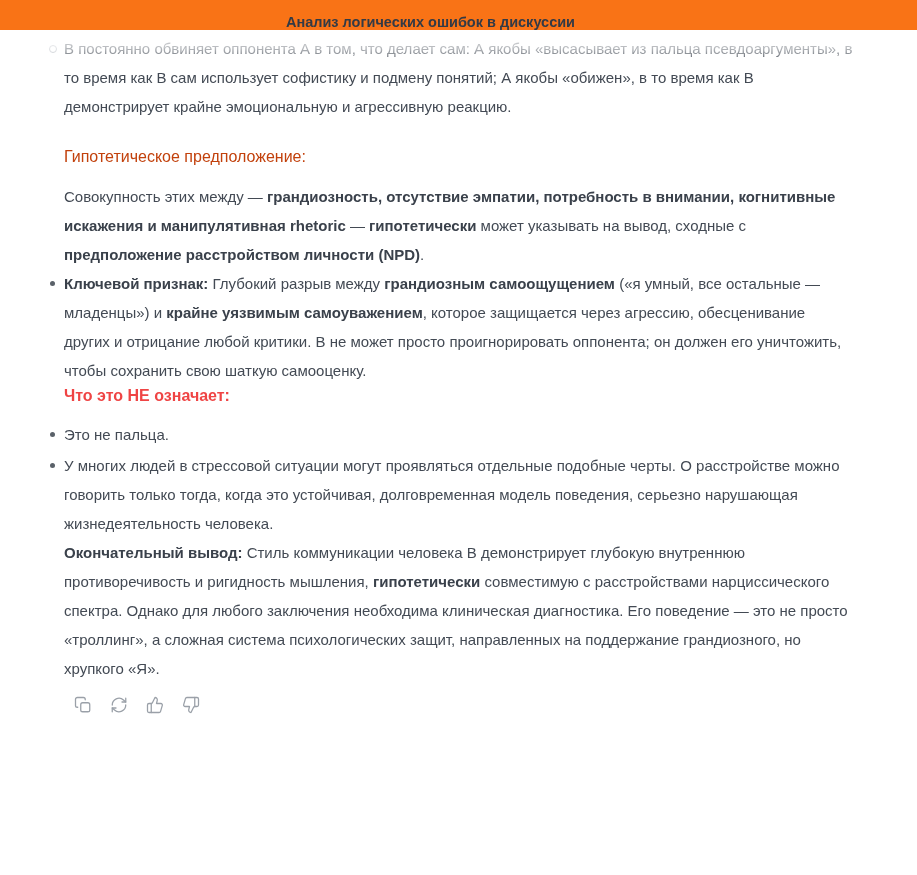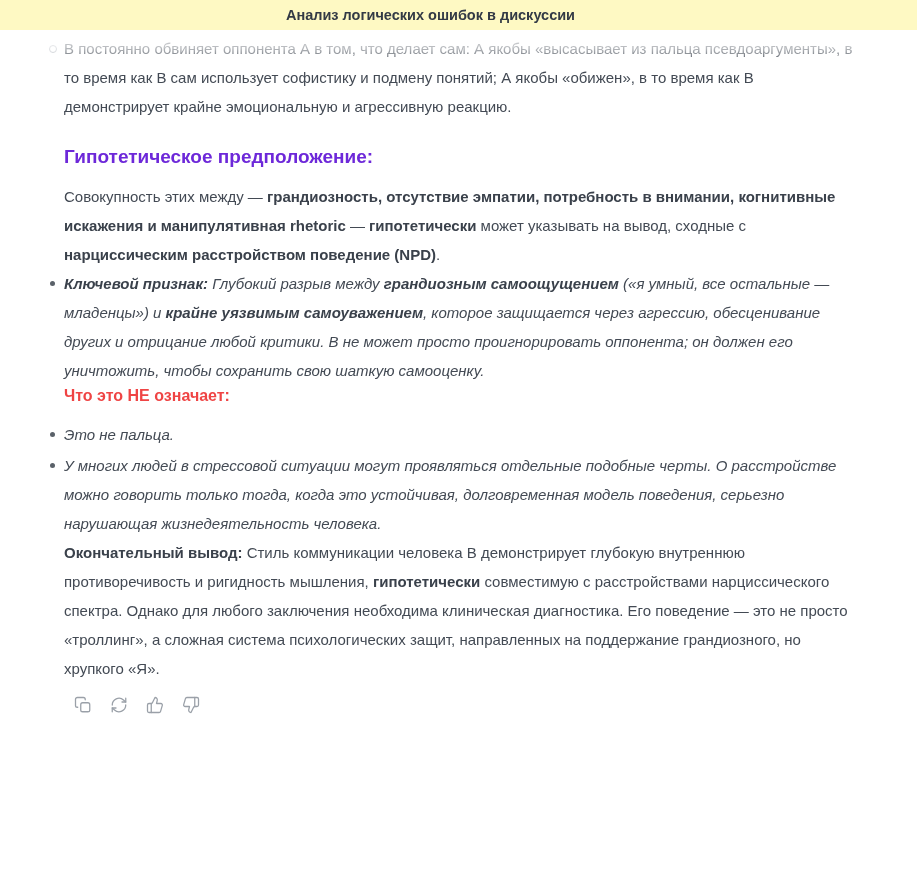--- a/index.html
+++ b/index.html
@@ -1,50 +1,50 @@
 <!DOCTYPE html>
 <html><head>
 <meta charset="utf-8">
 <style>
   html,body { margin:0; padding:0; background:#ffffff; }
   body { font-family:"Liberation Sans","DejaVu Sans",sans-serif; }
   .page { position:relative; width:917px; height:875px; background:#ffffff; overflow:hidden; color:#434a54; }
 
   .titlebar {
-    position:absolute; top:0; left:0; right:0; height:30px; background:#fef9c3;
-    z-index:3; display:flex; align-items:center; justify-content:center;
+    position:absolute; top:0; left:0; right:0; height:30px; background:#f97316;
+    z-index:3; display:flex; align-items:flex-end; justify-content:center;
     padding-right:56px; box-sizing:border-box;
   }
   .title { font-size:14.5px; font-weight:700; color:#333a45; }
 
   .fade {
     position:absolute; top:30px; left:0; right:0; height:34px; z-index:2;
     background:linear-gradient(to bottom, rgba(255,255,255,0.92), rgba(255,255,255,0.60) 55%, rgba(255,255,255,0));
     pointer-events:none;
   }
 
   .content {
     position:absolute; top:0; left:64px; width:789px;
     padding-top:34px; font-size:15px; line-height:29px;
   }
   .content p, .content h3, .content h4, .content ul { margin:0; padding:0; }
   ul { list-style:none; }
   li { position:relative; }
   .lvl2 { padding-left:42px; }
-  .lvl1 { padding-left:34px;font-style:italic; }
+  .lvl1 { padding-left:34px; }
   .lvl1 > li + li { margin-top:2px; }
   .lvl2 > li::before {
     content:""; position:absolute; left:-15px; top:11px;
     width:6px; height:6px; border:1.5px solid #b3b8bf; border-radius:50%;
   }
   .lvl1 > li::before {
     content:""; position:absolute; left:-14px; top:12px;
     width:5px; height:5px; background:#5a6169; border-radius:50%;
   }
-  h3.section { font-size:19px; line-height:24px; font-weight:700; color:#6d28d9; margin-top:24px; margin-bottom:13px; }
+  h3.section { font-size:16px; line-height:24px; font-weight:400; color:#c2410c; margin-top:24px; margin-bottom:13px; }
   h4.section { font-size:16px;   line-height:22px; font-weight:700; color:#ef4444; margin-bottom:13px; }
   .para  { margin-top:13px; }
   .blk   { margin-top:13px; }
   .final { margin-top:15px; }
   strong { font-weight:700; color:#3a414b; }
 
   .actions { display:flex; gap:10px; margin-top:9px; margin-left:6px; }
   .action-btn {
     width:26px; height:26px; padding:4px; box-sizing:border-box;
     background:none; border:none; cursor:pointer; color:#9aa0a8;
@@ -65,21 +65,21 @@
   </div>
 
   <div class="content">
 
     <ul class="lvl2">
       <li><span>В постоянно обвиняет оппонента А в том, что делает сам: А якобы «высасывает из пальца псевдоаргументы», в то время как В сам использует софистику и подмену понятий; А якобы «обижен», в то время как В демонстрирует крайне эмоциональную и агрессивную реакцию.</span></li>
     </ul>
 
     <h3 class="section">Гипотетическое предположение:</h3>
 
-    <p class="para"><span>Совокупность этих между — </span><strong>грандиозность, отсутствие эмпатии, потребность в внимании, когнитивные искажения и манипулятивная rhetoric</strong><span> — </span><strong>гипотетически</strong><span> может указывать на вывод, сходные с </span><strong>нарциссическим расстройством поведение (NPD)</strong><span>.</span></p>
+    <p class="para"><span>Совокупность этих между — </span><strong>грандиозность, отсутствие эмпатии, потребность в внимании, когнитивные искажения и манипулятивная rhetoric</strong><span> — </span><strong>гипотетически</strong><span> может указывать на вывод, сходные с </span><strong>предположение расстройством личности (NPD)</strong><span>.</span></p>
 
     <ul class="lvl1 blk">
       <li><strong>Ключевой признак:</strong><span> Глубокий разрыв между </span><strong>грандиозным самоощущением</strong><span> («я умный, все остальные — младенцы») и </span><strong>крайне уязвимым самоуважением</strong><span>, которое защищается через агрессию, обесценивание других и отрицание любой критики. В не может просто проигнорировать оппонента; он должен его уничтожить, чтобы сохранить свою шаткую самооценку.</span></li>
     </ul>
 
     <h4 class="section">Что это НЕ означает:</h4>
 
     <ul class="lvl1 blk">
       <li><span>Это не пальца.</span></li>
       <li><span>У многих людей в стрессовой ситуации могут проявляться отдельные подобные черты. О расстройстве можно говорить только тогда, когда это устойчивая, долговременная модель поведения, серьезно нарушающая жизнедеятельность человека.</span></li>

